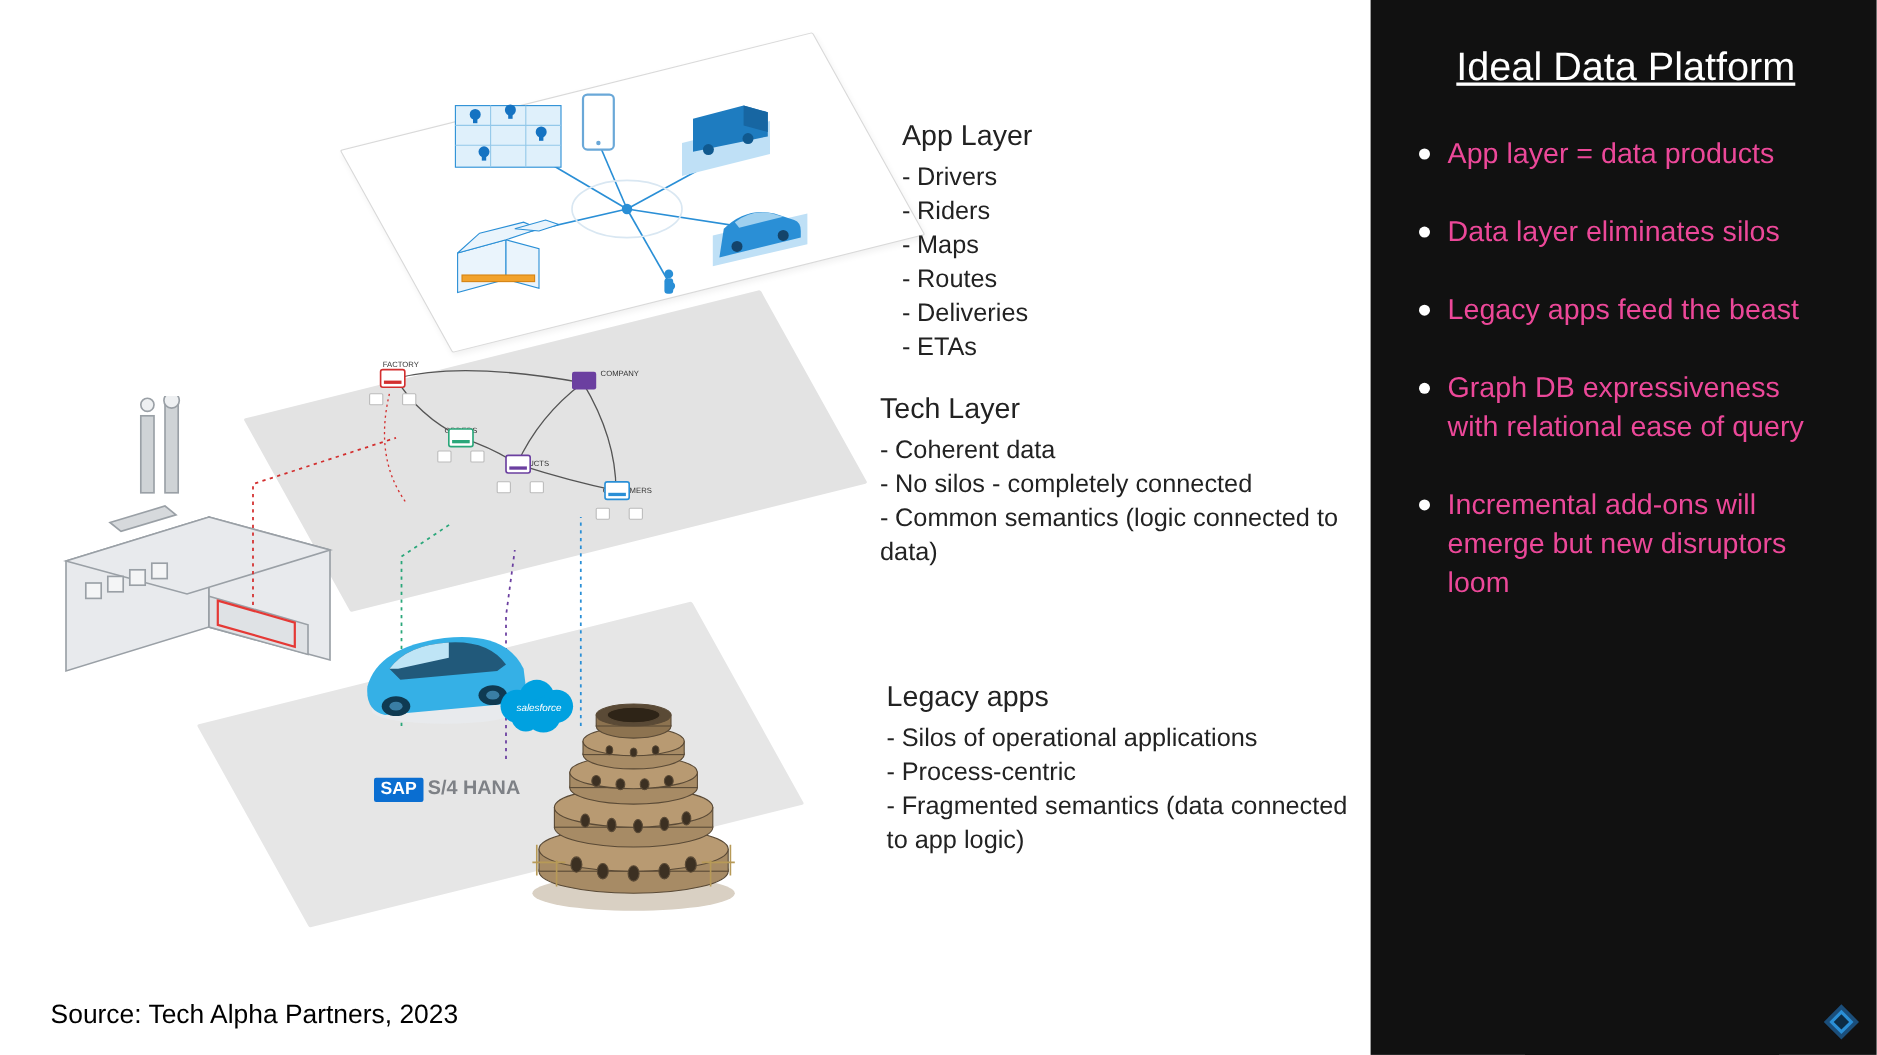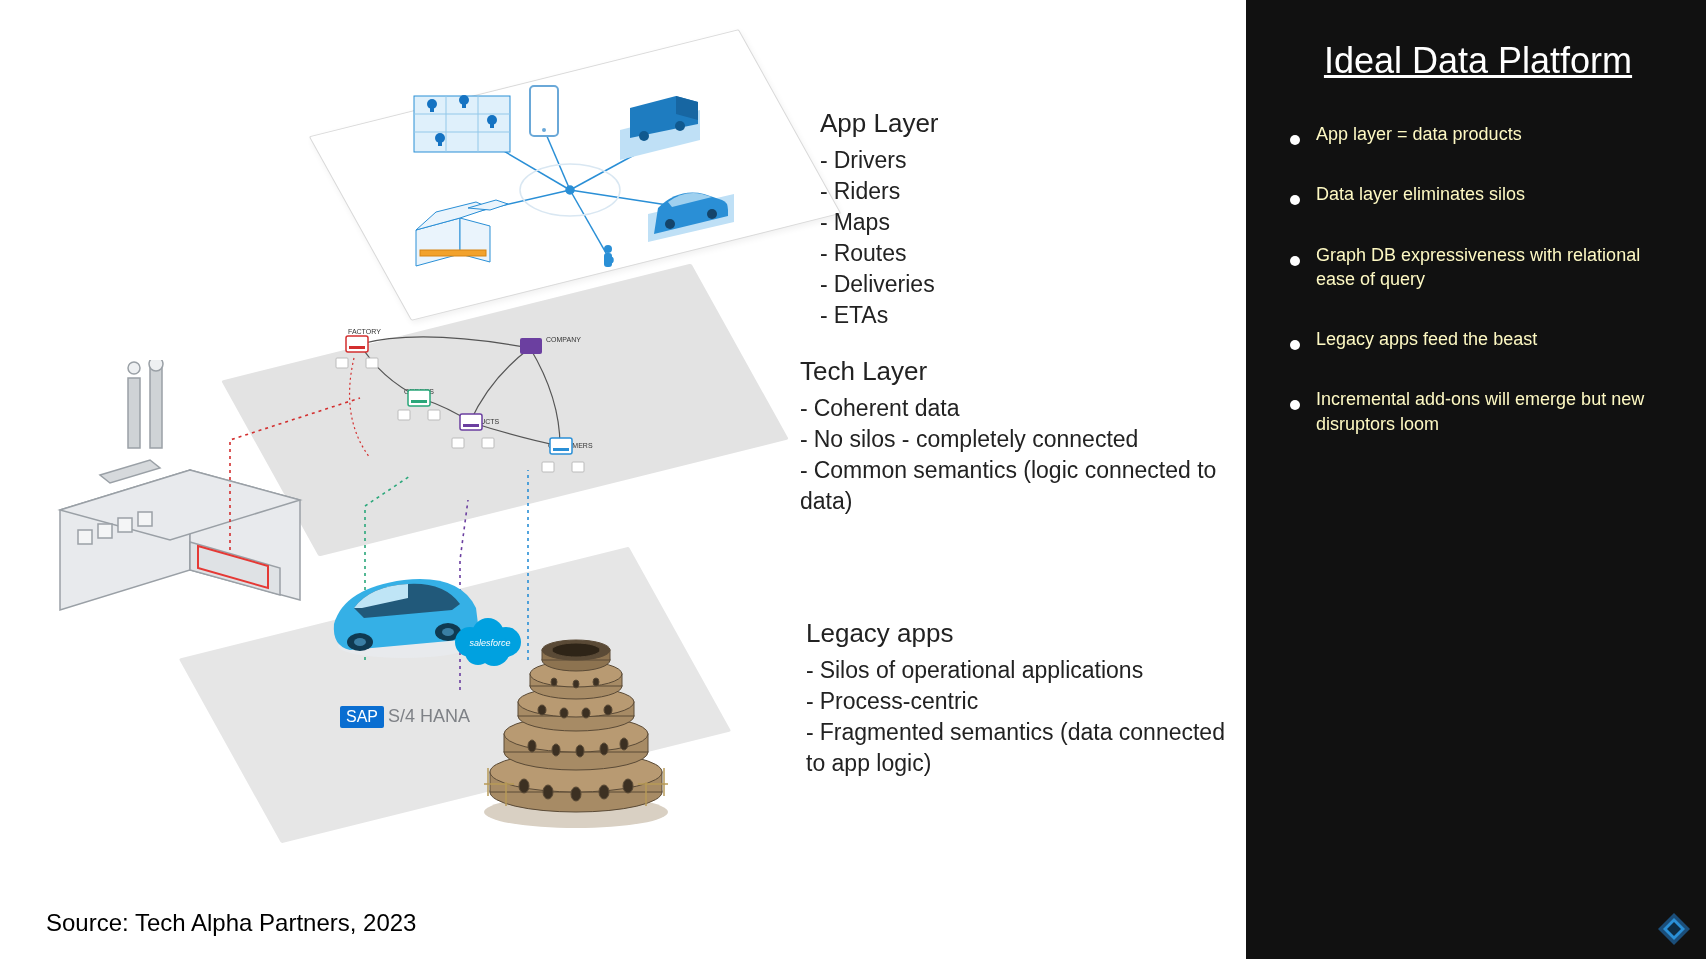--- a/index.html
+++ b/index.html
@@ -2,42 +2,42 @@
 <html><head>
 <meta charset="utf-8">
 <style>
   *{box-sizing:border-box;margin:0;padding:0}
   body{font-family:Arial,Helvetica,sans-serif;width:1706px;height:959px;overflow:hidden;background:#fff;position:relative}
   .slide{display:flex;width:100%;height:100%}
   .left{flex:1;position:relative;background:#fff}
   .right{width:460px;background:#111;color:#fff;padding:40px 40px 40px 44px;position:relative}
   .right h1{font-size:36px;font-weight:400;text-decoration:underline;margin-bottom:40px;text-align:center}
   .right ul{list-style:none}
-  .right li{font-size:18px;line-height:1.35;margin-bottom:36px;padding-left:26px;position:relative;color:#fef9c3}
+  .right li{font-size:26px;line-height:1.35;margin-bottom:36px;padding-left:26px;position:relative;color:#ec4899}
   .right li::before{content:"";width:10px;height:10px;border-radius:50%;background:#fff;position:absolute;left:0;top:13px}
   .right .logo{position:absolute;right:14px;bottom:12px}
   .source{position:absolute;left:46px;bottom:22px;font-size:24px;color:#000}
 
   
   .scene{position:absolute;top:30px;left:20px;right:10px;bottom:70px}
   .pane{position:absolute;transform:skewY(-14deg) skewX(26deg);border-radius:2px}
   .pane.white{background:#fff;border:1px solid #d9d9d9;box-shadow:0 3px 6px rgba(0,0,0,.06)}
   .pane.grey{background:#e3e3e3}
   .pane.grey2{background:#e6e6e6}
 
   
   .lbl{position:absolute;left:800px;color:#222}
   .lbl h2{font-size:26px;font-weight:400;margin-bottom:6px}
   .lbl p{font-size:23px;line-height:1.35}
   .dash{margin-right:6px}
 
   
   .art{position:absolute}
 
-  .sap{font-size:18px;font-weight:400}
+  .sap{font-size:18px;font-weight:700}
   .sap .box{display:inline-block;background:#0a6ed1;color:#fff;padding:2px 6px;border-radius:2px;font-size:16px;margin-right:4px}
   .sap .rest{color:#7e8186}
 </style>
 </head>
 <body>
 
 <div class="slide">
   <div class="left">
     <div class="scene">
 
@@ -311,22 +311,22 @@
     </div>
 
     <div class="source">Source: Tech Alpha Partners, 2023</div>
   </div>
 
   <div class="right">
     <h1>Ideal Data Platform</h1>
     <ul>
       <li>App layer = data products</li>
       <li>Data layer eliminates silos</li>
+      <li>Legacy apps feed the beast</li>
       <li>Graph DB expressiveness with relational ease of query</li>
-      <li>Legacy apps feed the beast</li>
       <li>Incremental add-ons will emerge but new disruptors loom</li>
     </ul>
     <svg class="logo" width="36" height="36" viewBox="0 0 36 36">
       <polygon points="18,2 34,18 18,34 2,18" fill="#1b4e7a"></polygon>
       <polygon points="18,7 29,18 18,29 7,18" fill="#2a8fd6"></polygon>
       <polygon points="18,11 25,18 18,25 11,18" fill="#0d2c44"></polygon>
     </svg>
   </div>
 </div>
 

